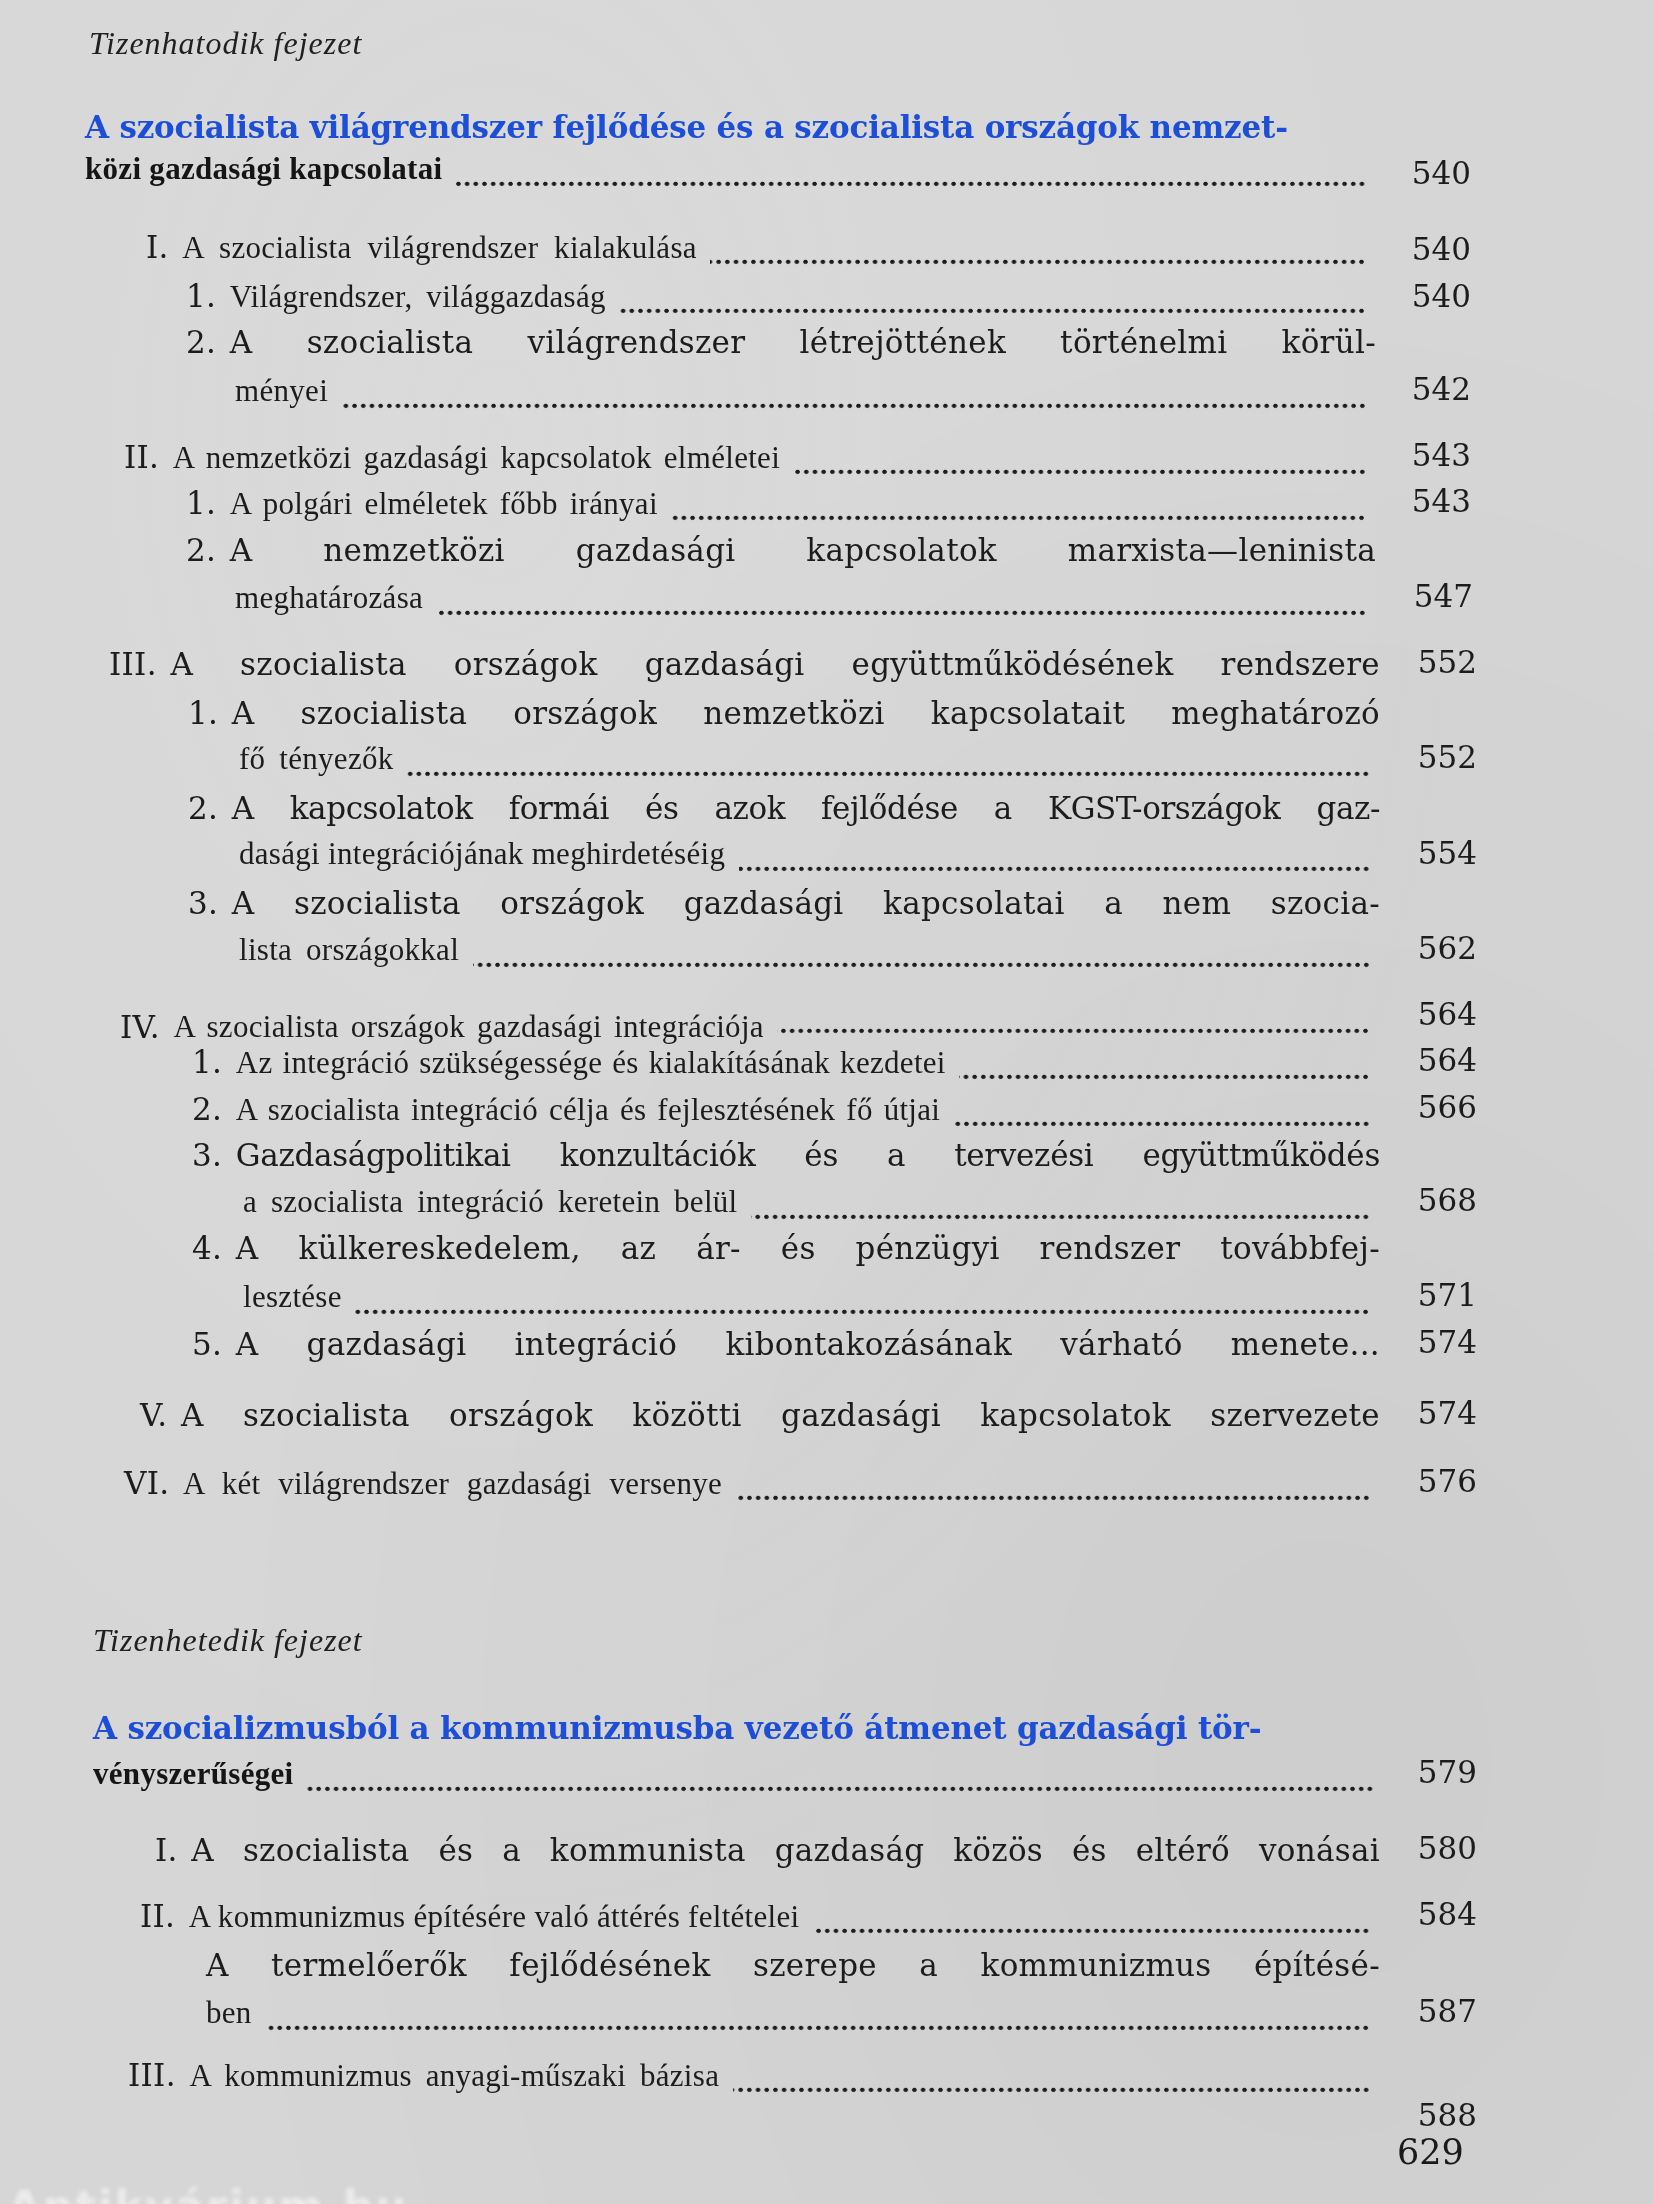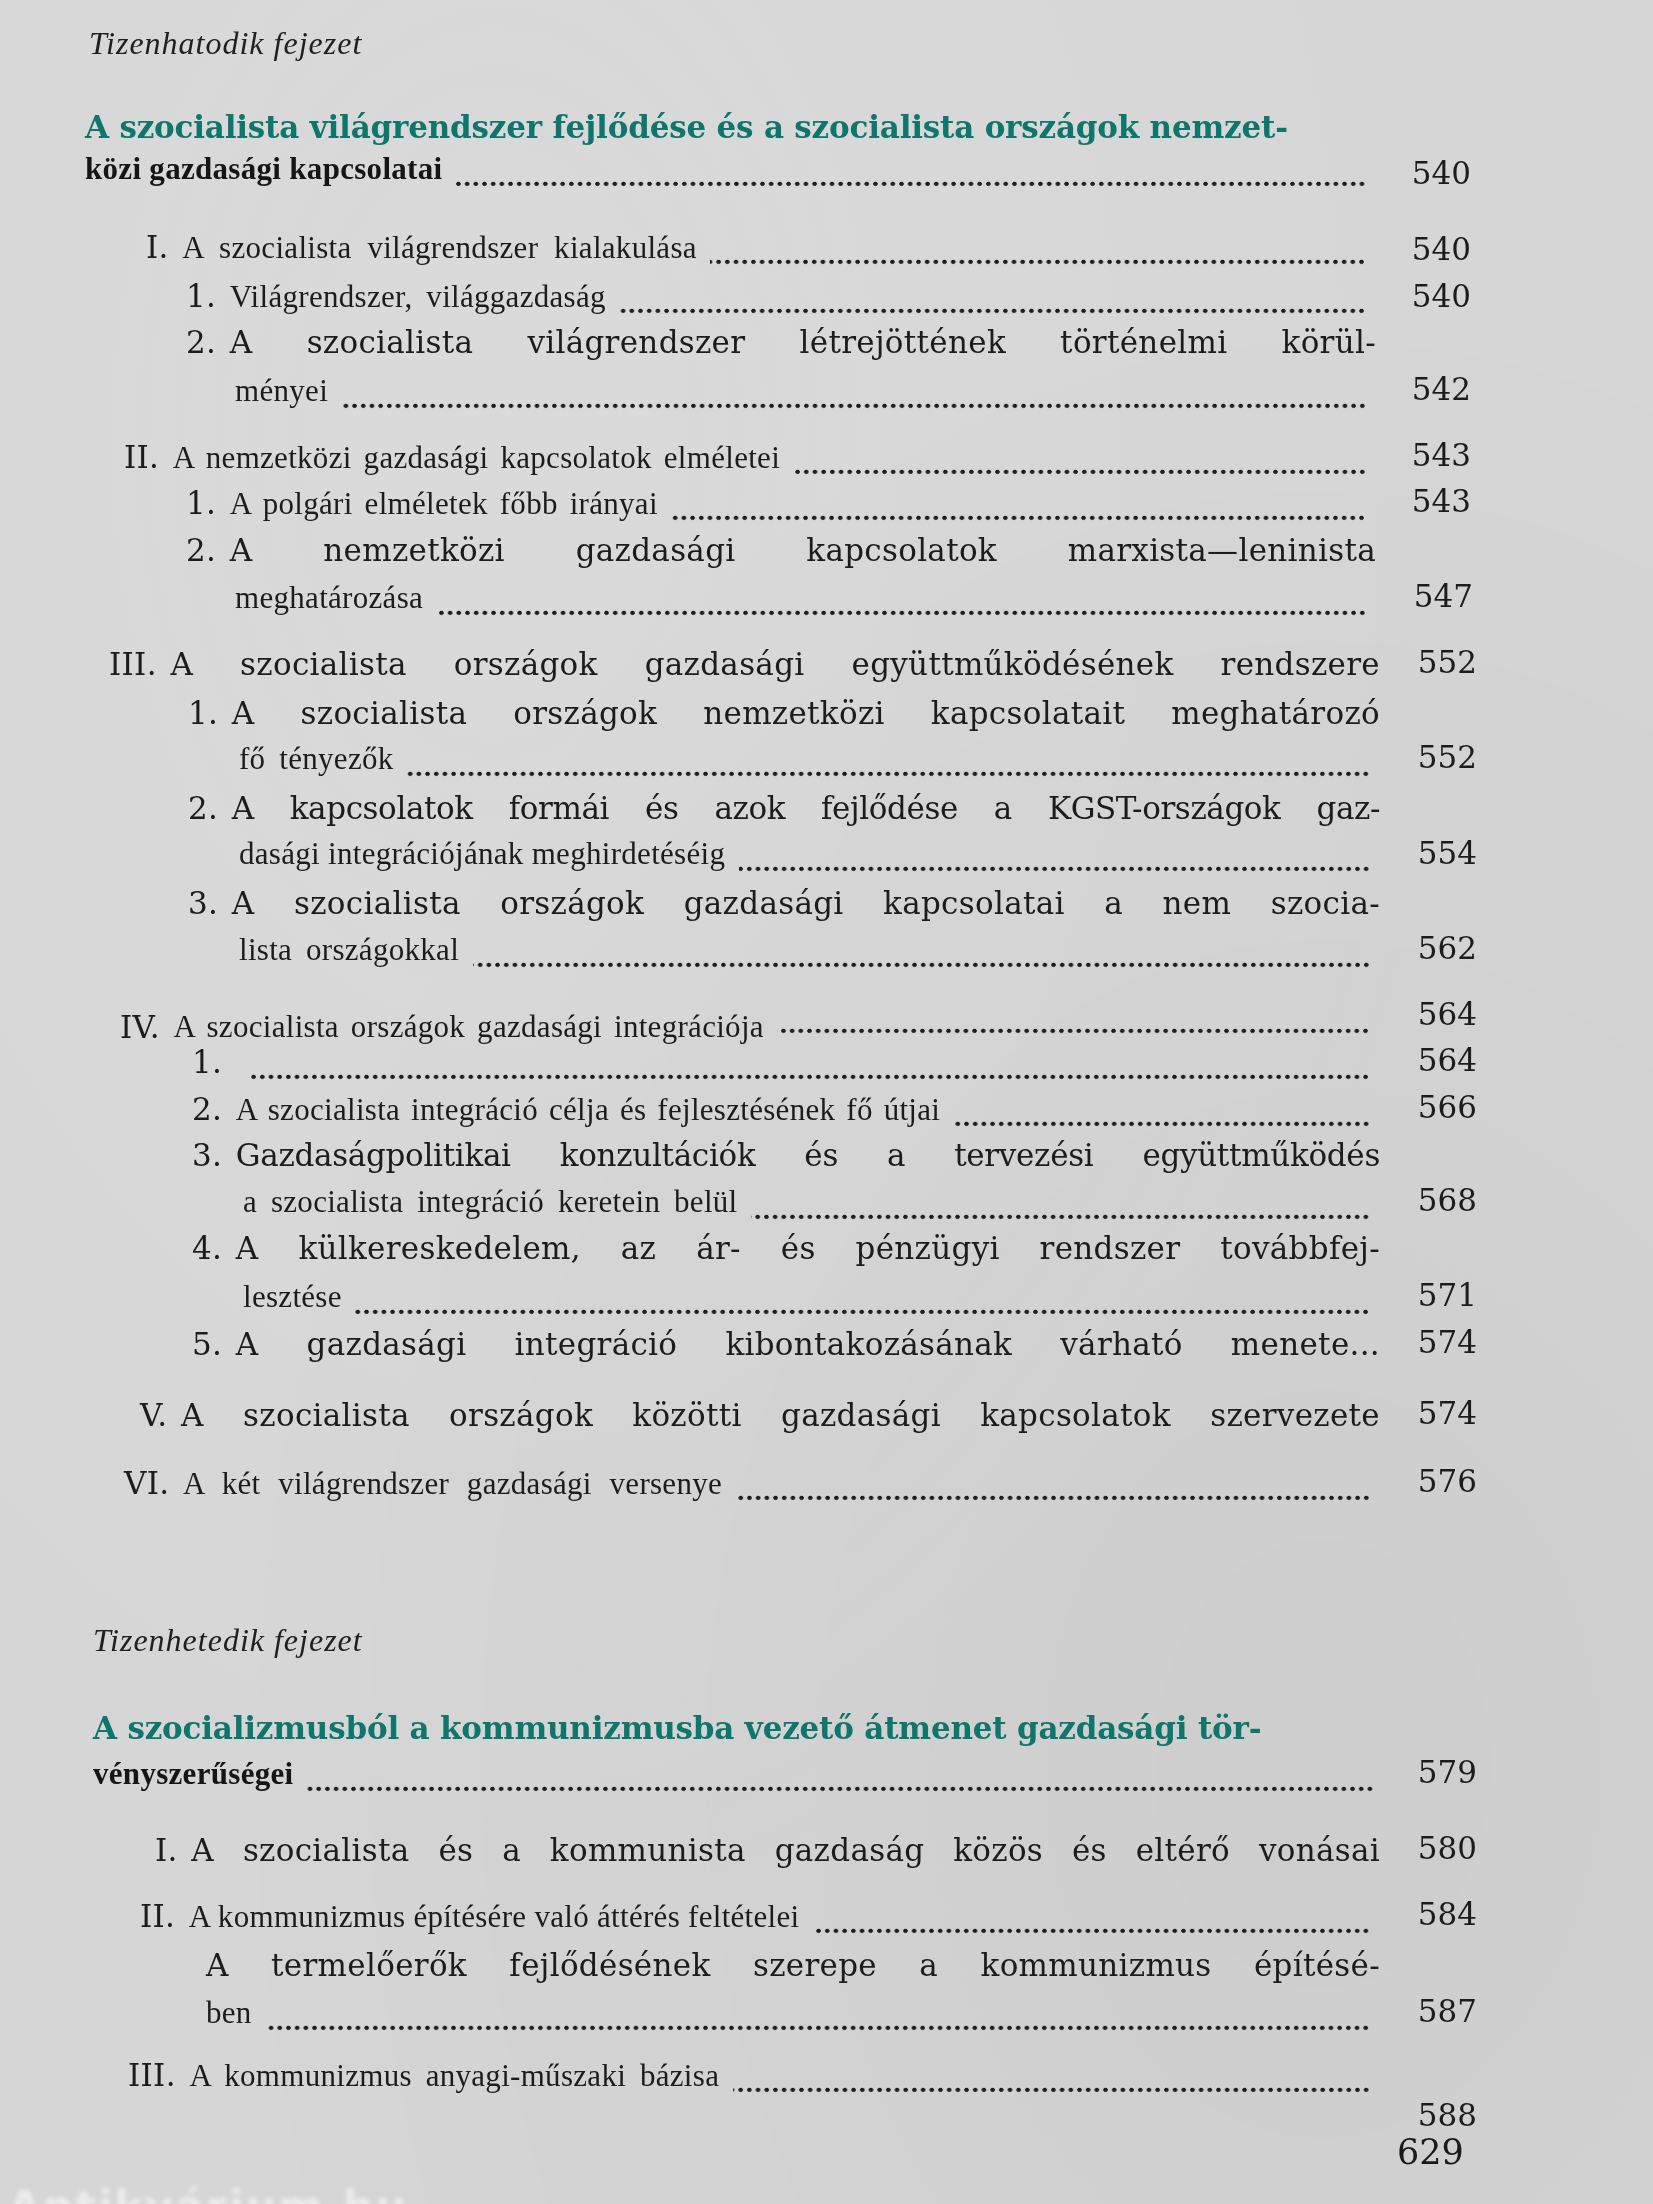--- a/index.html
+++ b/index.html
@@ -30,21 +30,21 @@
       font-size: 32px;
       letter-spacing: 1px;
       color: #202020;
       white-space: nowrap;
     }
     .chapter-title {
       position: absolute;
       font-family: "DejaVu Serif", "Liberation Serif", serif;
       font-weight: bold;
       font-size: 31px;
-      color: #0f766e;
+      color: #1d4ed8;
       white-space: nowrap;
       letter-spacing: -0.2px;
     }
     .toc-line {
       position: absolute;
       height: 47px;
       display: flex;
       align-items: baseline;
       white-space: nowrap;
       font-family: "DejaVu Serif", "Liberation Serif", serif;
@@ -213,20 +213,21 @@
 
   <div class="toc-line" style="left:120px; top:998px; width:1260px;align-items:flex-end;">
     <span class="num">IV.</span>
     <span class="text" style="word-spacing:3.9px;">A szocialista országok gazdasági integrációja</span>
     <span class="leader"></span>
   </div>
   <div class="page-ref" style="left:1409px; top:996px;">564</div>
 
   <div class="toc-line" style="left:192px; top:1044px; width:1188px;">
     <span class="num">1.</span>
+    <span class="text" style="word-spacing:1.9px;">Az integráció szükségessége és kialakításának kezdetei</span>
     <span class="leader"></span>
   </div>
   <div class="page-ref" style="left:1409px; top:1042px;">564</div>
 
   <div class="toc-line" style="left:192px; top:1091px; width:1188px;">
     <span class="num">2.</span>
     <span class="text" style="word-spacing:2.9px;">A szocialista integráció célja és fejlesztésének fő útjai</span>
     <span class="leader"></span>
   </div>
   <div class="page-ref" style="left:1409px; top:1089px;">566</div>

